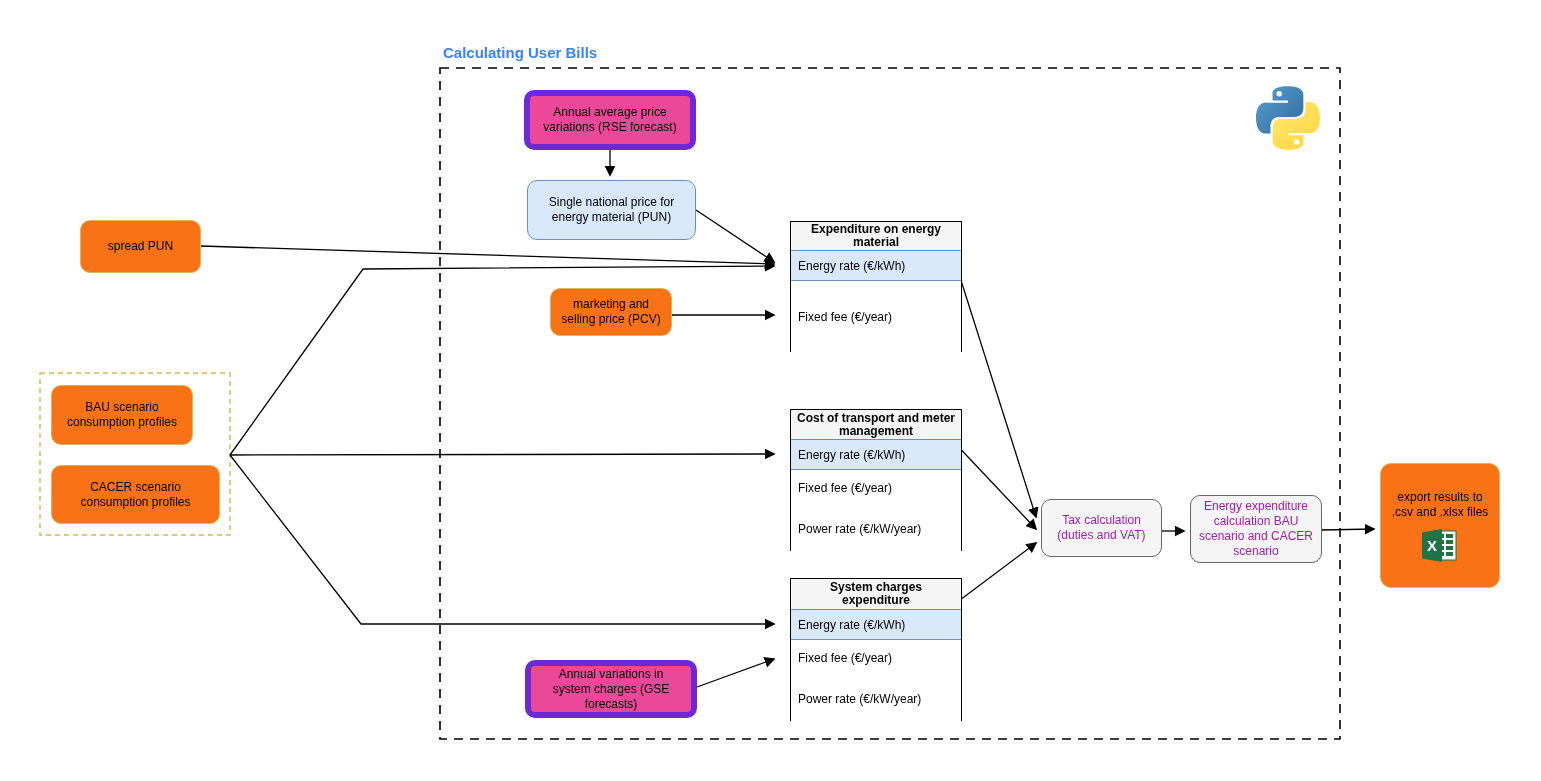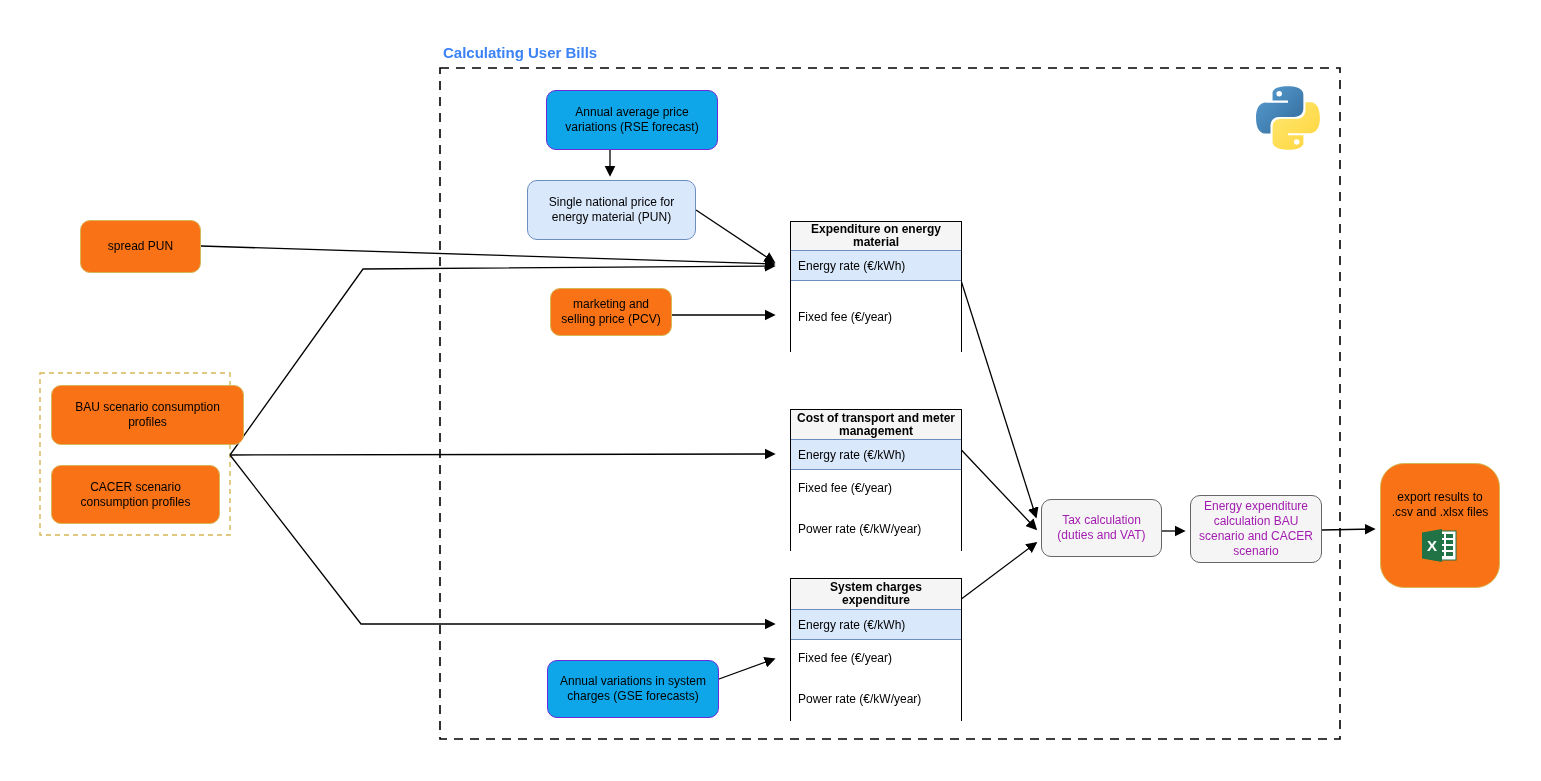--- a/index.html
+++ b/index.html
@@ -14,24 +14,24 @@
     font-size:15px; font-weight:bold; color:#3b82f6;
   }
 
   .node {
     position:absolute; box-sizing:border-box;
     display:flex; align-items:center; justify-content:center;
     text-align:center; font-size:12px; line-height:15px;
     border-radius:10px; padding:4px 8px;
   }
   .node.yellow { background:#f97316; border:1px solid #D6B656; }
-  .node.purple { background:#0ea5e9; border:1px solid #6d28d9;margin-left:22px; }
+  .node.purple { background:#ec4899; border:6px solid #6d28d9; }
   .node.blue   { background:#DAE8FC; border:1px solid #6C8EBF; }
   .node.gray   { background:#F5F5F5; border:1px solid #666666; color:#a21caf; }
-  .node.biground { border-radius:24px; flex-direction:column; gap:9px; }
+  .node.biground { border-radius:11px; flex-direction:column; gap:9px; }
 
   .dtable {
     position:absolute; box-sizing:border-box;
     border:1px solid #000; background:#fff; font-size:12px;margin-left:10px;
   }
   .dtable-header {
     box-sizing:border-box; background:#F5F5F5; font-weight:bold;
     display:flex; align-items:center; justify-content:center;
     text-align:center; line-height:13px; padding:0 4px;
   }
@@ -83,21 +83,21 @@
   <div class="page-title">Calculating User Bills</div>
 
   <div class="node purple" style="left:524px;top:90px;width:172px;height:60px;">Annual average price variations (RSE forecast)</div>
 
   <div class="node blue" style="left:527px;top:180px;width:169px;height:60px;padding:4px 2px;">Single national price for energy material (PUN)</div>
 
   <div class="node yellow" style="left:80px;top:220px;width:121px;height:53px;">spread PUN</div>
 
   <div class="node yellow" style="left:550px;top:288px;width:122px;height:48px;">marketing and selling price (PCV)</div>
 
-  <div class="node yellow" style="left:51px;top:385px;width:193px;height:60px;">BAU scenario consumption profiles</div>
+  <div class="node yellow" style="left:51px;top:385px;width:142px;height:60px;">BAU scenario consumption profiles</div>
 
   <div class="node yellow" style="left:51px;top:465px;width:169px;height:59px;">CACER scenario consumption profiles</div>
 
   <div class="node purple" style="left:525px;top:660px;width:172px;height:58px;">Annual variations in system charges (GSE forecasts)</div>
 
   <div class="node gray" style="left:1041px;top:499px;width:121px;height:58px;">Tax calculation (duties and VAT)</div>
 
   <div class="node gray" style="left:1190px;top:495px;width:132px;height:68px;padding:4px 4px;">Energy expenditure calculation BAU scenario and CACER scenario</div>
 
   <div class="node yellow biground" style="left:1380px;top:463px;width:120px;height:125px;">

